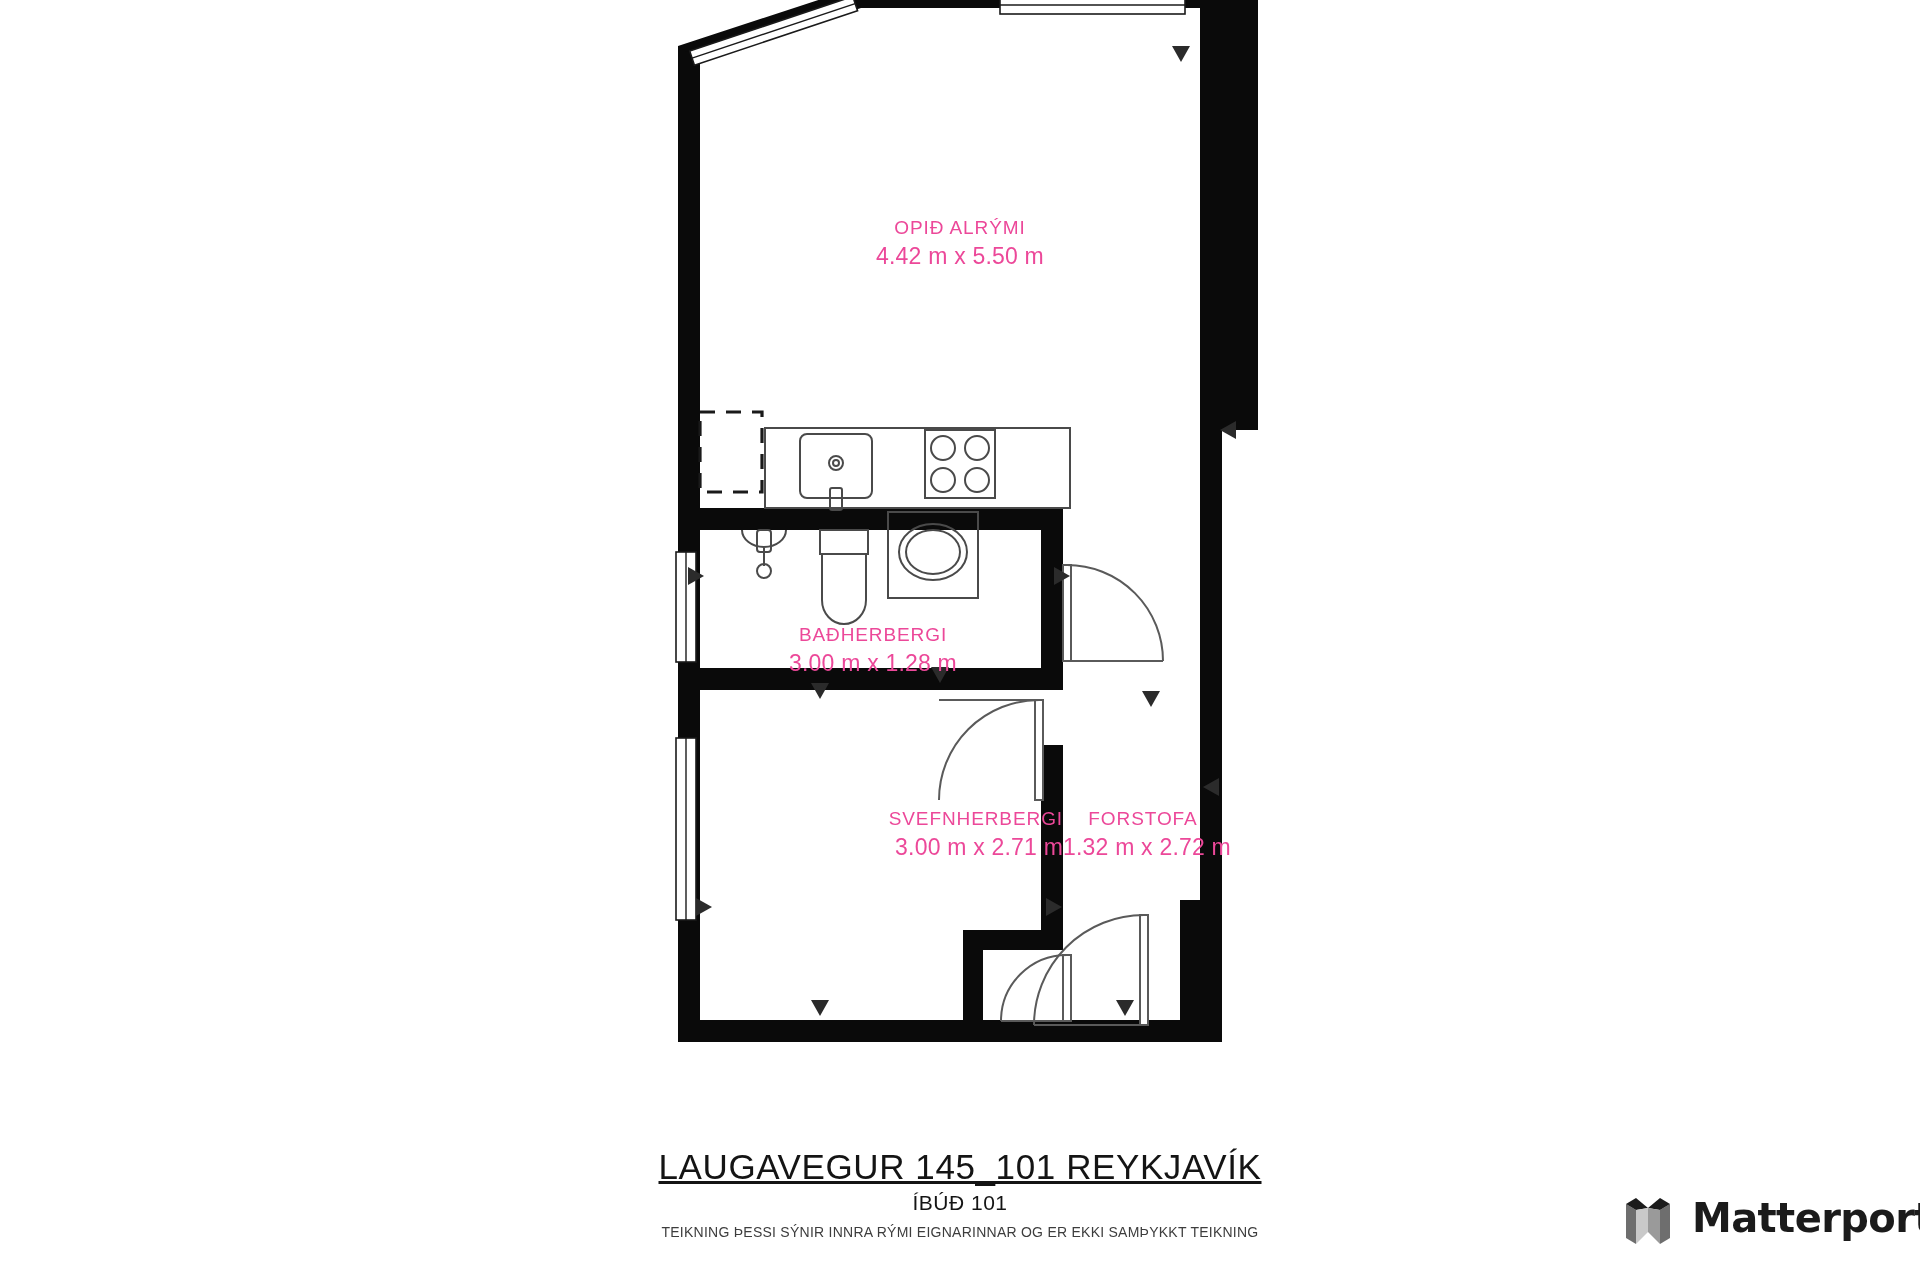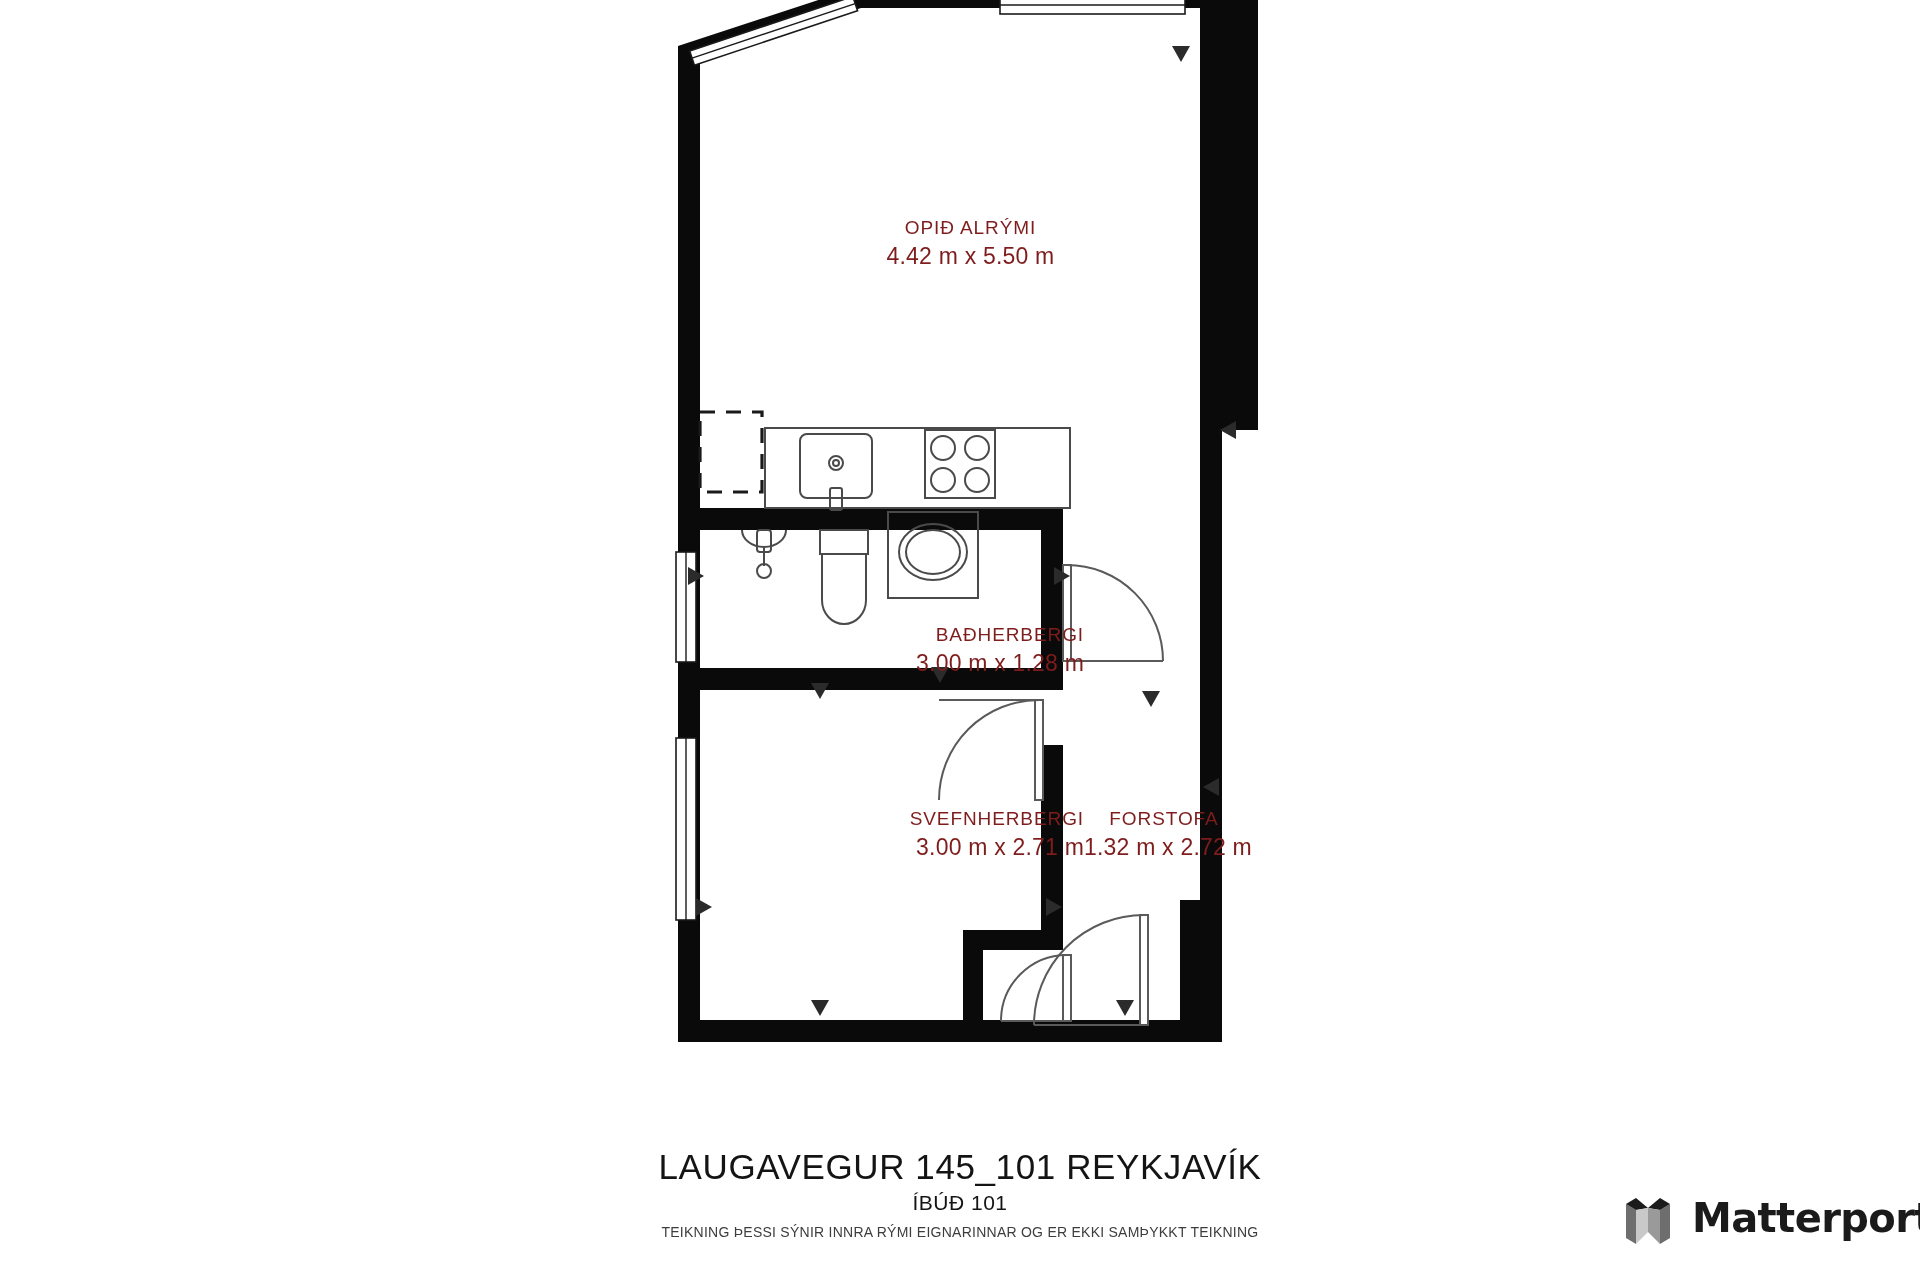--- a/index.html
+++ b/index.html
@@ -32,25 +32,24 @@
   .door-arc   { fill: none;    stroke: #5a5a5a; stroke-width: 2; }
   .door-leaf  { fill: #ffffff; stroke: #5a5a5a; stroke-width: 2; }
   .win-frame  { fill: #ffffff; stroke: #1a1a1a; stroke-width: 1.6; }
   .win-line   { stroke: #1a1a1a; stroke-width: 1.4; fill: none; }
   .cam-marker { fill: #2b2b2b; }
   .dashed-box { fill: none; stroke: #1a1a1a; stroke-width: 3.2; stroke-dasharray: 15 11; }
 
   .room-label {
     position: absolute;
     text-align: center;
-    color: #7f1d1d;
+    color: #ec4899;
     line-height: 1.35;
     white-space: nowrap;
     user-select: none;
-    padding-left: 21px;
   }
   .room-label .rl-name {
     display: block;
     font-size: 19px;
     letter-spacing: 0.9px;
     font-weight: 400;
   }
   .room-label .rl-dims {
     display: block;
     font-size: 23px;
@@ -64,20 +63,21 @@
     right: 0;
     top: 1146px;
     text-align: center;
     color: #141414;
   }
   #plan-title {
     font-size: 35px;
     letter-spacing: 0.6px;
     line-height: 1.18;
     font-weight: 400;
+    text-decoration: underline;
   }
   #plan-subtitle {
     font-size: 21px;
     letter-spacing: 0.5px;
     margin-top: 4px;
     font-weight: 400;
   }
   #plan-disclaimer {
     font-size: 14px;
     letter-spacing: 0.25px;
@@ -255,21 +255,21 @@
       <polygon points="1134,1000 1116,1000 1125,1016"></polygon>
     </g>
 
   </svg>
 
   <div class="room-label" style="left:0; right:0; top:215px;">
     <span class="rl-name">OPIÐ ALRÝMI</span>
     <span class="rl-dims">4.42 m x 5.50 m</span>
   </div>
 
-  <div class="room-label" style="left:683px; width:380px; top:622px;text-align:right;">
+  <div class="room-label" style="left:683px; width:380px; top:622px;">
     <span class="rl-name">BAÐHERBERGI</span>
     <span class="rl-dims">3.00 m x 1.28 m</span>
   </div>
 
   <div class="room-label" style="left:683px; width:380px; top:806px;text-align:right;">
     <span class="rl-name">SVEFNHERBERGI</span>
     <span class="rl-dims">3.00 m x 2.71 m</span>
   </div>
 
   <div class="room-label" style="left:1063px; width:160px; top:806px;">

